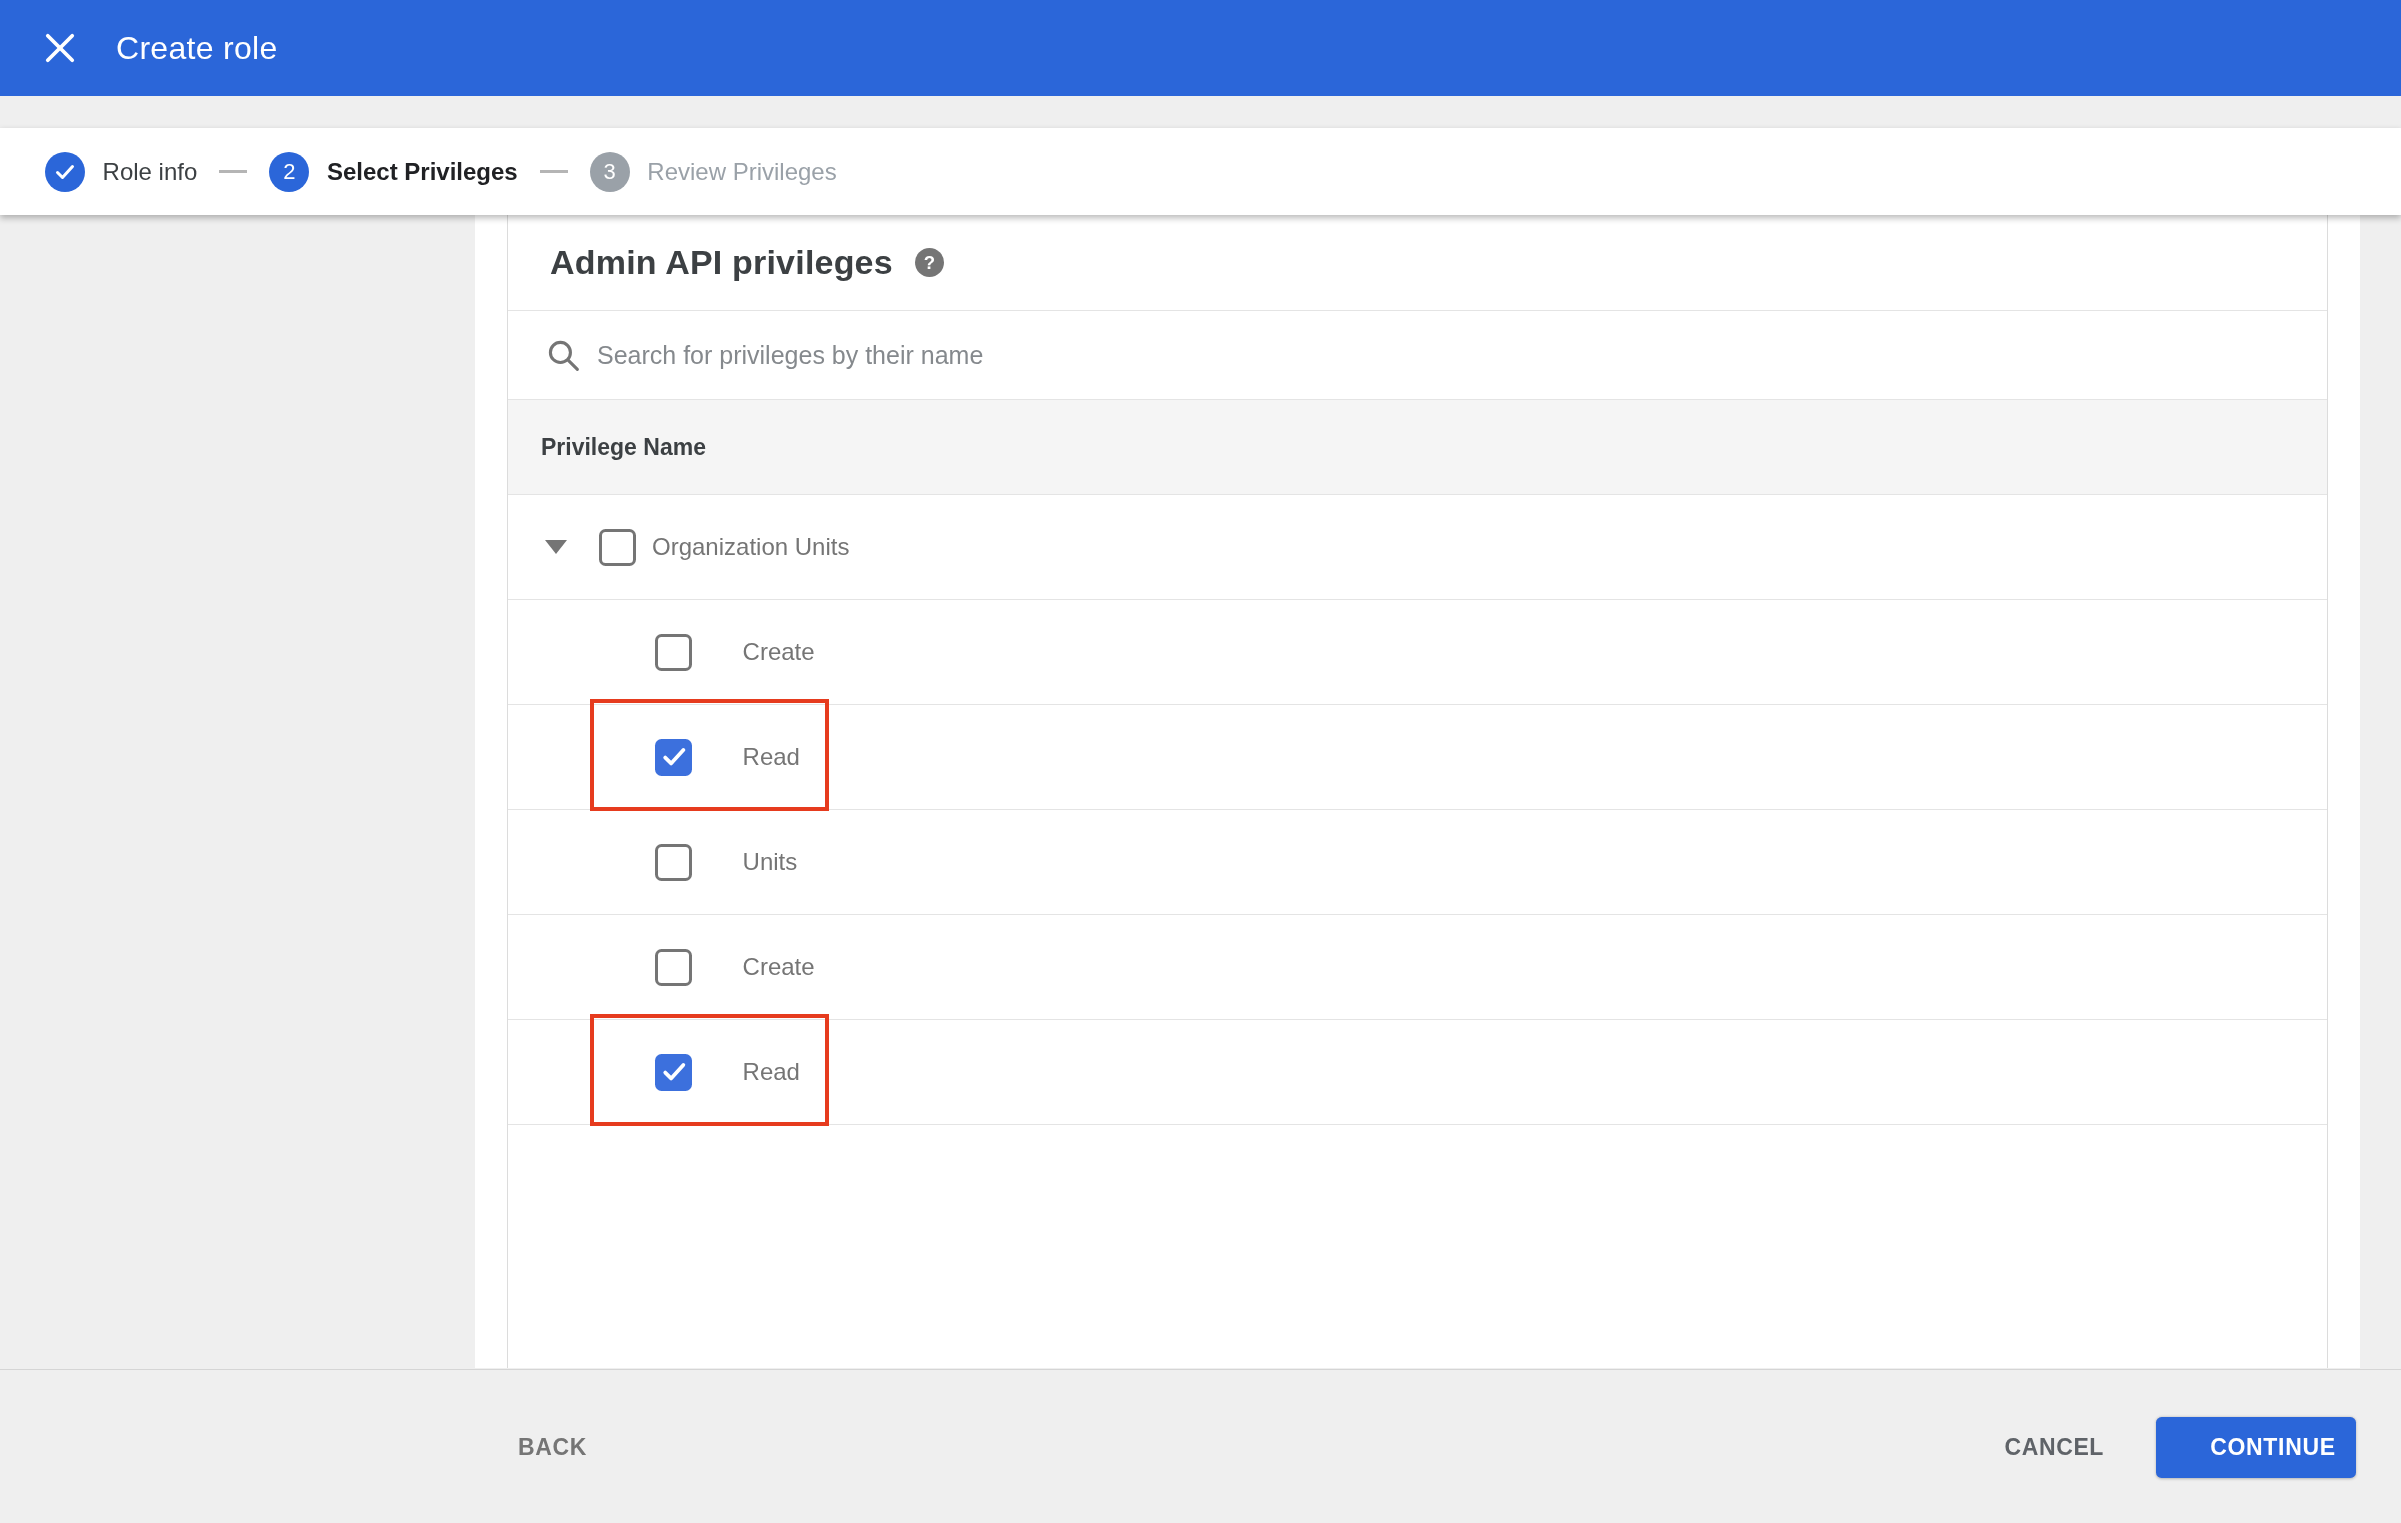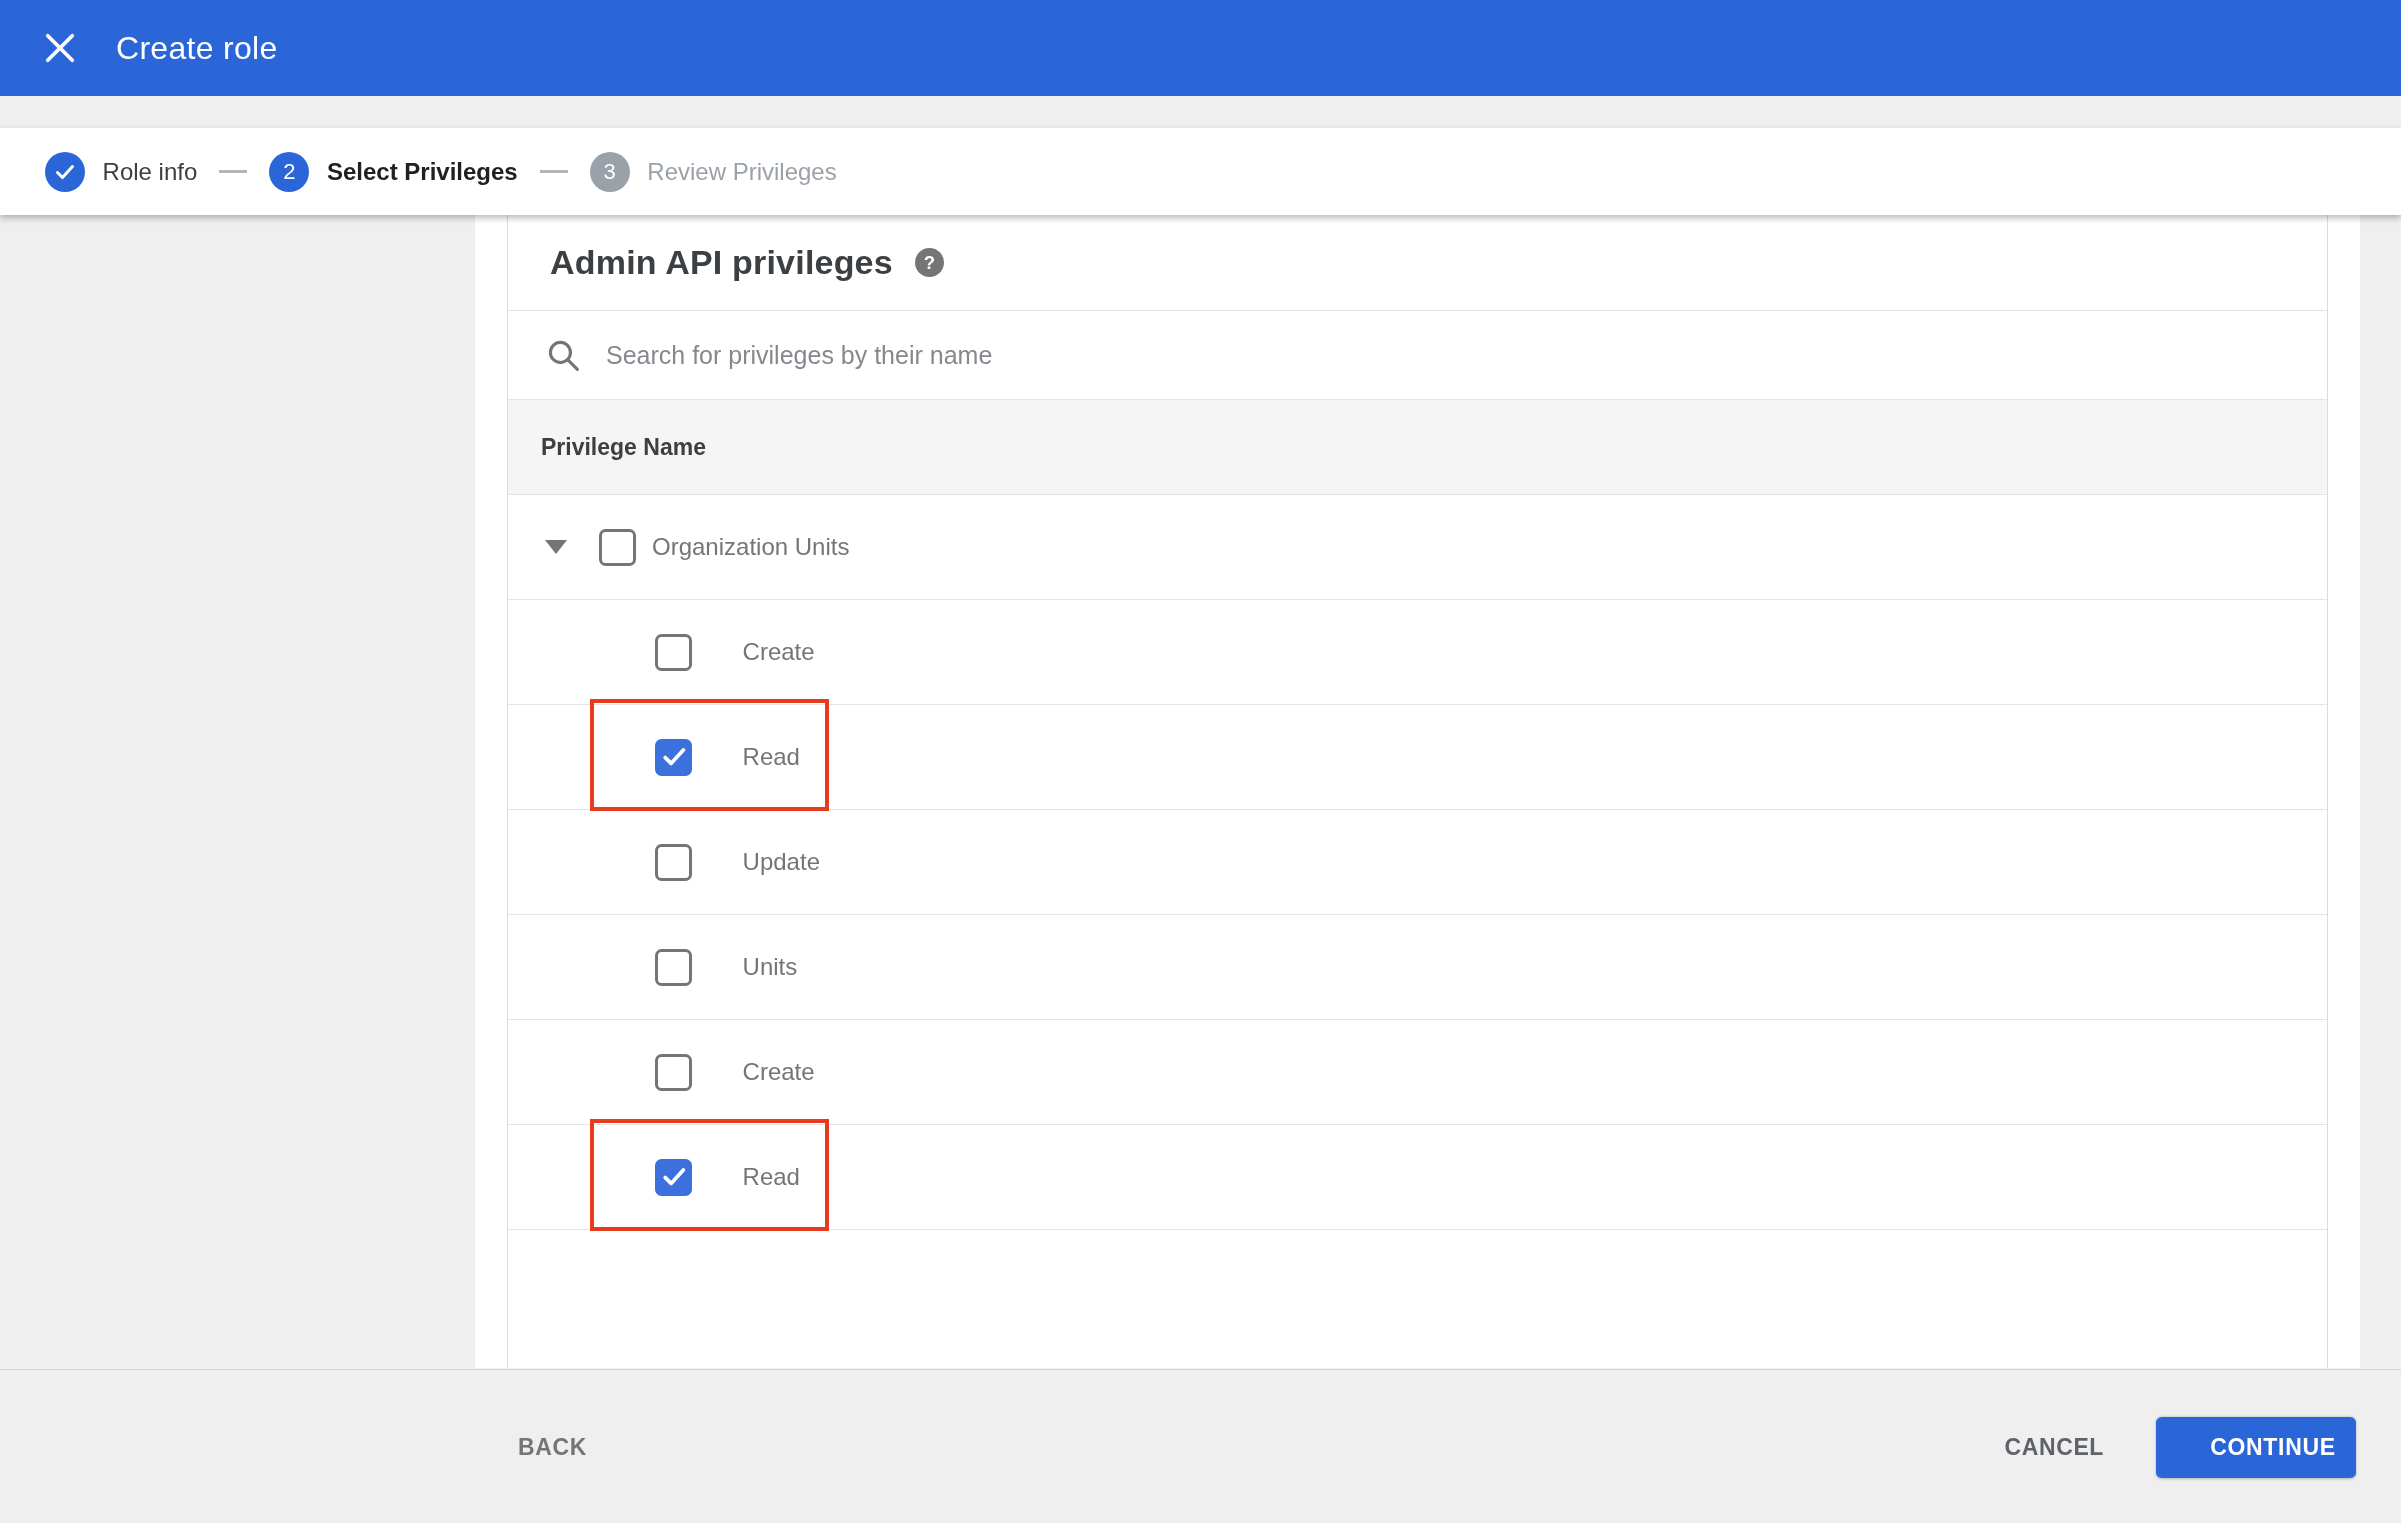--- a/index.html
+++ b/index.html
@@ -34,21 +34,21 @@
   .step-dash{width:28px;height:2.8px;background:#b5b5b5;margin:0 22px;flex:none;}
   
   .card{position:absolute;left:475px;top:215px;width:1885px;height:1153px;background:#fff;}
   .tablebox{position:absolute;left:32px;top:0;width:1821px;height:1153px;
     border-left:0.9px solid var(--side-border);border-right:0.9px solid var(--side-border);background:#fff;}
   .title-row{height:96px;display:flex;align-items:center;padding-left:42px;border-bottom:0.9px solid var(--divider);}
   .sec-title{font-size:34px;font-weight:bold;color:var(--dark);letter-spacing:0.2px;}
   .help{width:29px;height:29px;border-radius:50%;background:var(--gray);color:#fff;font-size:18.6px;font-weight:bold;
     display:flex;align-items:center;justify-content:center;margin-left:22px;cursor:pointer;}
   .search-row{height:89px;display:flex;align-items:center;padding-left:37px;border-bottom:0.9px solid var(--divider);}
-  .search-row input{border:none;outline:none;font-size:25px;color:var(--dark);margin-left:24px;width:1299px;
+  .search-row input{border:none;outline:none;font-size:25px;color:var(--dark);margin-left:15px;width:1299px;
     font-family:"Liberation Sans","DejaVu Sans",sans-serif;}
   .search-row input::placeholder{color:#85898d;opacity:1;}
   .thead{height:95px;background:var(--thead-bg);display:flex;align-items:center;padding-left:33px;
     border-bottom:0.9px solid var(--divider);}
   .thead span{font-size:23px;font-weight:bold;color:var(--dark);}
   .prow{height:105px;display:flex;align-items:center;border-bottom:0.9px solid var(--divider);position:relative;}
   .prow.group{padding-left:37px;text-align:right;}
   .prow.child{padding-left:147px;gap:32px;}
   .tri{width:0;height:0;border-left:11px solid transparent;border-right:11px solid transparent;
     border-top:14px solid var(--gray);margin-right:32px;cursor:pointer;flex:none;}
@@ -136,24 +136,20 @@
           <span class="cbx checked">
             <svg width="28" height="28" viewBox="0 0 24 24">
               <path d="M4.5 12.5l5 5 10.5-11.5" stroke="#fff" stroke-width="3.2" fill="none" stroke-linecap="round" stroke-linejoin="round"></path>
             </svg>
           </span>
           <span class="plabel">Read</span>
           <div class="highlight"></div>
         </div>
         <div class="prow child">
           <span class="cbx unchecked"></span>
-          <span class="plabel">Update</span>
-        </div>
-        <div class="prow child">
-          <span class="cbx unchecked"></span>
           <span class="plabel">Units</span>
         </div>
         <div class="prow child">
           <span class="cbx unchecked"></span>
           <span class="plabel">Create</span>
         </div>
         <div class="prow child">
           <span class="cbx checked">
             <svg width="28" height="28" viewBox="0 0 24 24">
               <path d="M4.5 12.5l5 5 10.5-11.5" stroke="#fff" stroke-width="3.2" fill="none" stroke-linecap="round" stroke-linejoin="round"></path>

